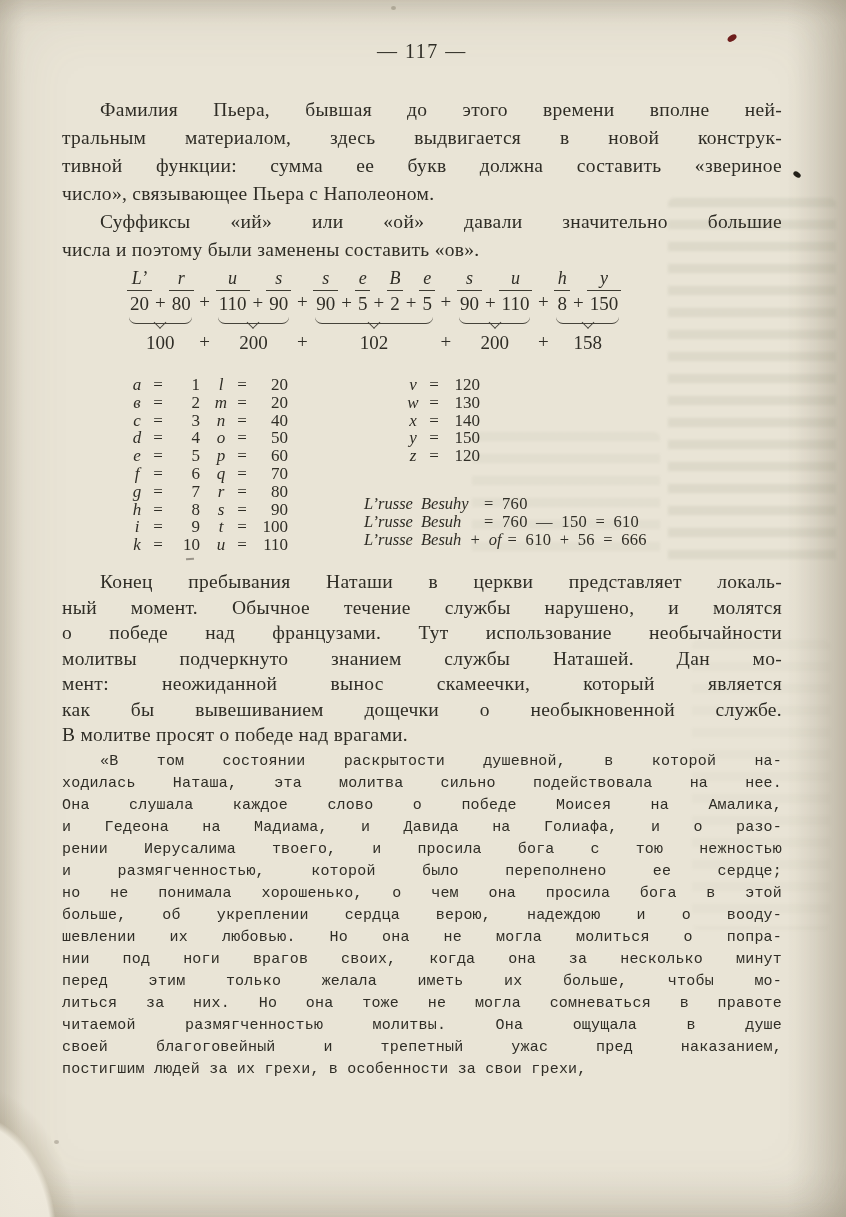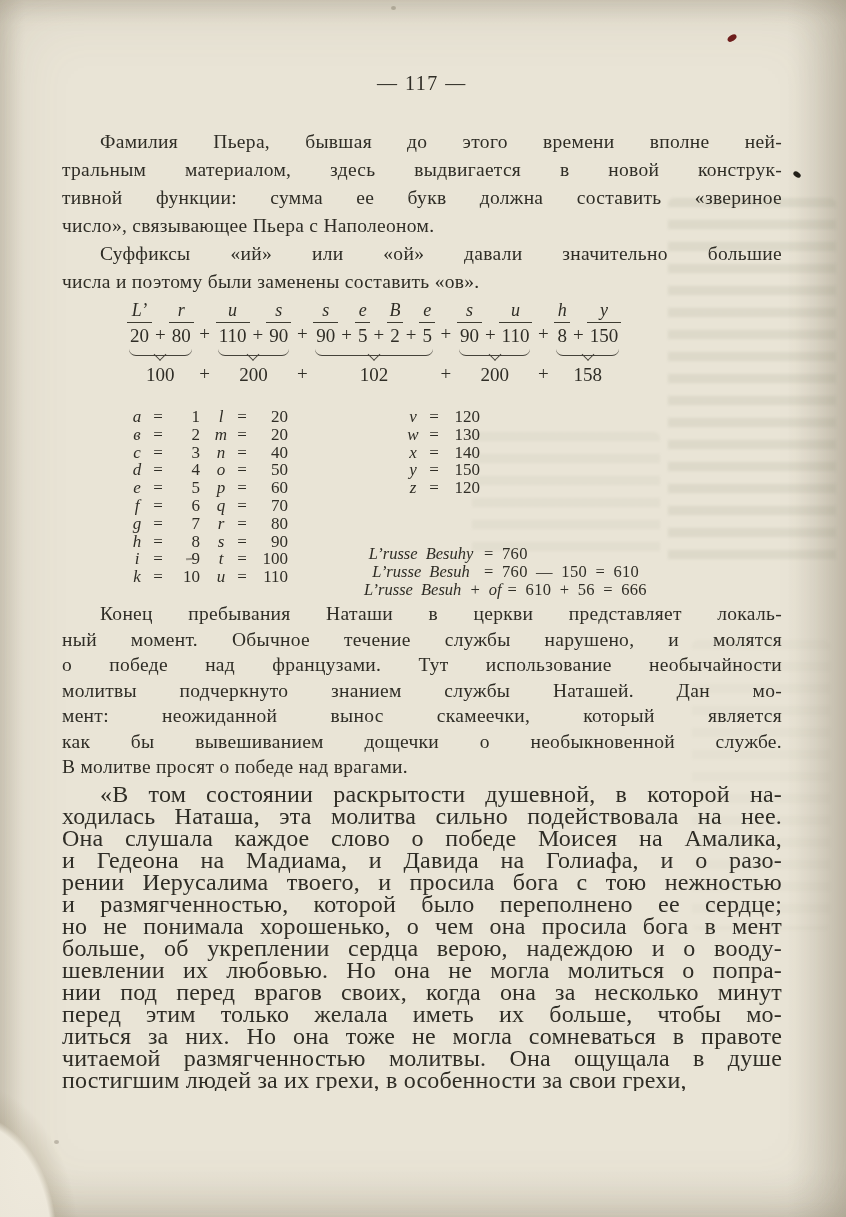--- a/index.html
+++ b/index.html
@@ -30,28 +30,28 @@
   .bleed-b { left:472px; top:432px; width:188px; height:126px; opacity:.6; }
   .bleed-c { left:692px; top:640px; width:138px; height:290px; opacity:.35; }
 
   .speck { position:absolute; pointer-events:none; }
   .speck-red   { left:727px; top:35px;  width:10px; height:6px; background:#6e1e1c; border-radius:60% 50% 55% 45%; transform:rotate(-28deg); }
   .speck-black { left:793px; top:172px; width:8px;  height:5px; background:#232019; border-radius:60% 40% 55% 50%; transform:rotate(38deg); }
   .speck-top   { left:391px; top:6px;   width:5px;  height:4px; background:#8f8a79; border-radius:50%; opacity:.55; }
   .speck-dash  { left:186px; top:558px; width:8px;  height:2px; background:#57524a; opacity:.55; transform:rotate(-5deg); }
   .speck-bl    { left:54px;  top:1140px; width:5px; height:4px; background:#7c7566; border-radius:50%; opacity:.4; }
 
-  .content { position:absolute; left:62px; top:40px; width:720px; overflow:hidden;margin-top:32px; }
+  .content { position:absolute; left:62px; top:40px; width:720px; overflow:hidden; }
 
   .page-number { text-align:center; font-size:20px; letter-spacing:1.5px; height:24px; }
 
   .para { font-size:19.5px; line-height:28px; letter-spacing:.3px; }
   .para.p1 { margin-top:32px; }
   .para.p3 { margin-top:14px; line-height:25.5px; font-size:19.5px; }
-  .para.quote { margin-top:3px; font-size:24px; line-height:22px; letter-spacing:.2px; }
+  .para.quote { margin-top:3px; font-size:15px; line-height:22px; letter-spacing:.2px;font-family:Liberation Mono, monospace; }
   .tline { text-align:justify; text-align-last:justify; }
   .tline.pfirst { text-indent:38px; }
   .tline.plast  { text-align-last:left; }
 
   
   .equation { display:flex; align-items:flex-start; margin:2px 0 0 64px; }
   .egroup { display:flex; flex-direction:column; }
   .egtop { display:flex; align-items:flex-end; }
   .term { display:flex; flex-direction:column; align-items:center; margin:0 1px; }
   .tletter { font-style:italic; font-size:18px; height:24px; display:flex; align-items:flex-end; padding-bottom:1px; }
@@ -70,21 +70,21 @@
 
   
   .vtable { position:relative; margin-top:20px; height:180px; font-size:17px; }
   .vcol { position:absolute; top:0; }
   .vcol1 { left:66px; } .vcol2 { left:150px; } .vcol3 { left:342px; }
   .vrow { display:flex; height:17.8px; align-items:baseline; }
   .vletter { width:18px; text-align:center; font-style:italic; }
   .veq { width:24px; text-align:center; }
   .vval { width:30px; text-align:right; }
   .vcol2 .vval, .vcol3 .vval { width:34px; }
-  .results { position:absolute; left:302px; top:137px; font-size:16.5px; word-spacing:4px;text-align:center; }
+  .results { position:absolute; left:302px; top:119px; font-size:16.5px; word-spacing:4px; }
   .rrow { display:flex; height:17.8px; align-items:baseline; }
   .rname { font-style:italic; min-width:120px; padding-right:6px; }
   .req { letter-spacing:.3px; }
 </style>
 </head>
 <body>
 
 <div class="page">
 
   <div class="bleed bleed-a"></div>
@@ -372,23 +372,24 @@
         <div class="tline">как бы вывешиванием дощечки о необыкновенной службе.</div>
         <div class="tline plast">В молитве просят о победе над врагами.</div>
       </div>
     <div class="para quote">
         <div class="tline pfirst">«В том состоянии раскрытости душевной, в которой на-</div>
         <div class="tline">ходилась Наташа, эта молитва сильно подействовала на нее.</div>
         <div class="tline">Она слушала каждое слово о победе Моисея на Амалика,</div>
         <div class="tline">и Гедеона на Мадиама, и Давида на Голиафа, и о разо-</div>
         <div class="tline">рении Иерусалима твоего, и просила бога с тою нежностью</div>
         <div class="tline">и размягченностью, которой было переполнено ее сердце;</div>
-        <div class="tline">но не понимала хорошенько, о чем она просила бога в мент</div>
+        <div class="tline">но не понимала хорошенько, о чем она просила бога в этой</div>
         <div class="tline">больше, об укреплении сердца верою, надеждою и о вооду-</div>
         <div class="tline">шевлении их любовью. Но она не могла молиться о попра-</div>
-        <div class="tline">нии под перед врагов своих, когда она за несколько минут</div>
+        <div class="tline">нии под ноги врагов своих, когда она за несколько минут</div>
         <div class="tline">перед этим только желала иметь их больше, чтобы мо-</div>
         <div class="tline">литься за них. Но она тоже не могла сомневаться в правоте</div>
         <div class="tline">читаемой размягченностью молитвы. Она ощущала в душе</div>
+        <div class="tline">своей благоговейный и трепетный ужас пред наказанием,</div>
         <div class="tline plast">постигшим людей за их грехи, в особенности за свои грехи,</div>
       </div>
   </div>
 </div>
 
 </body></html>

